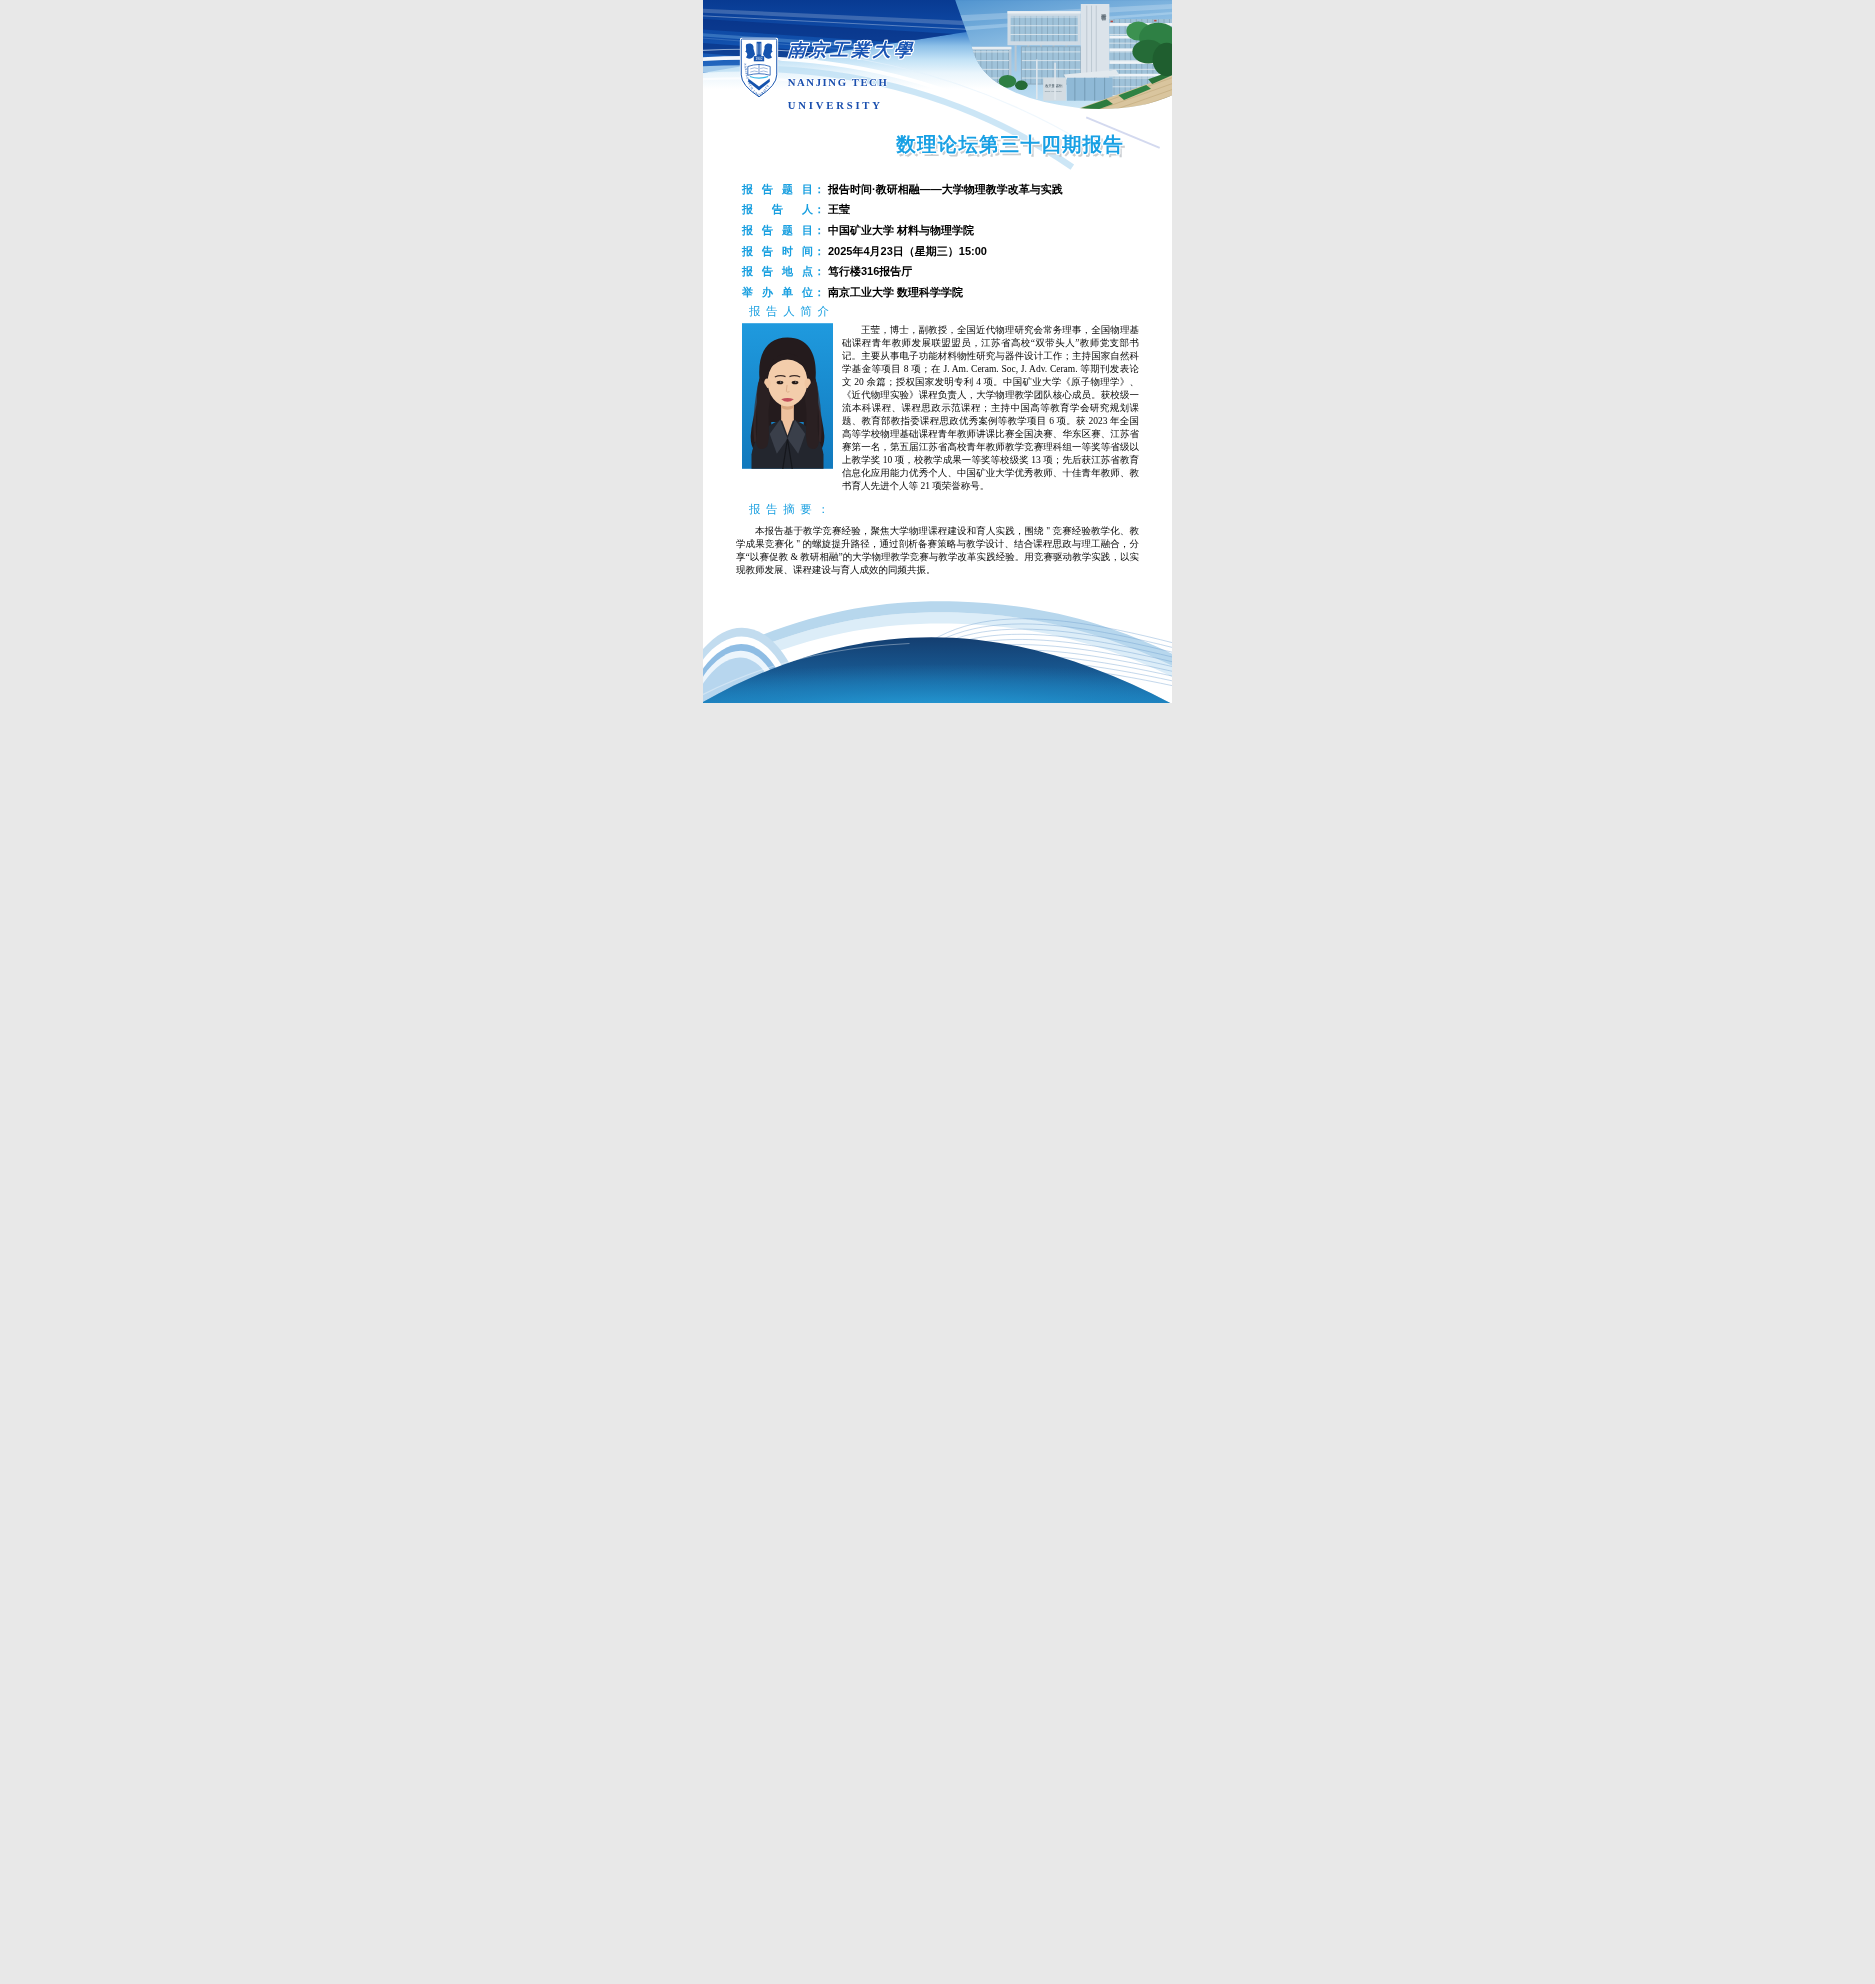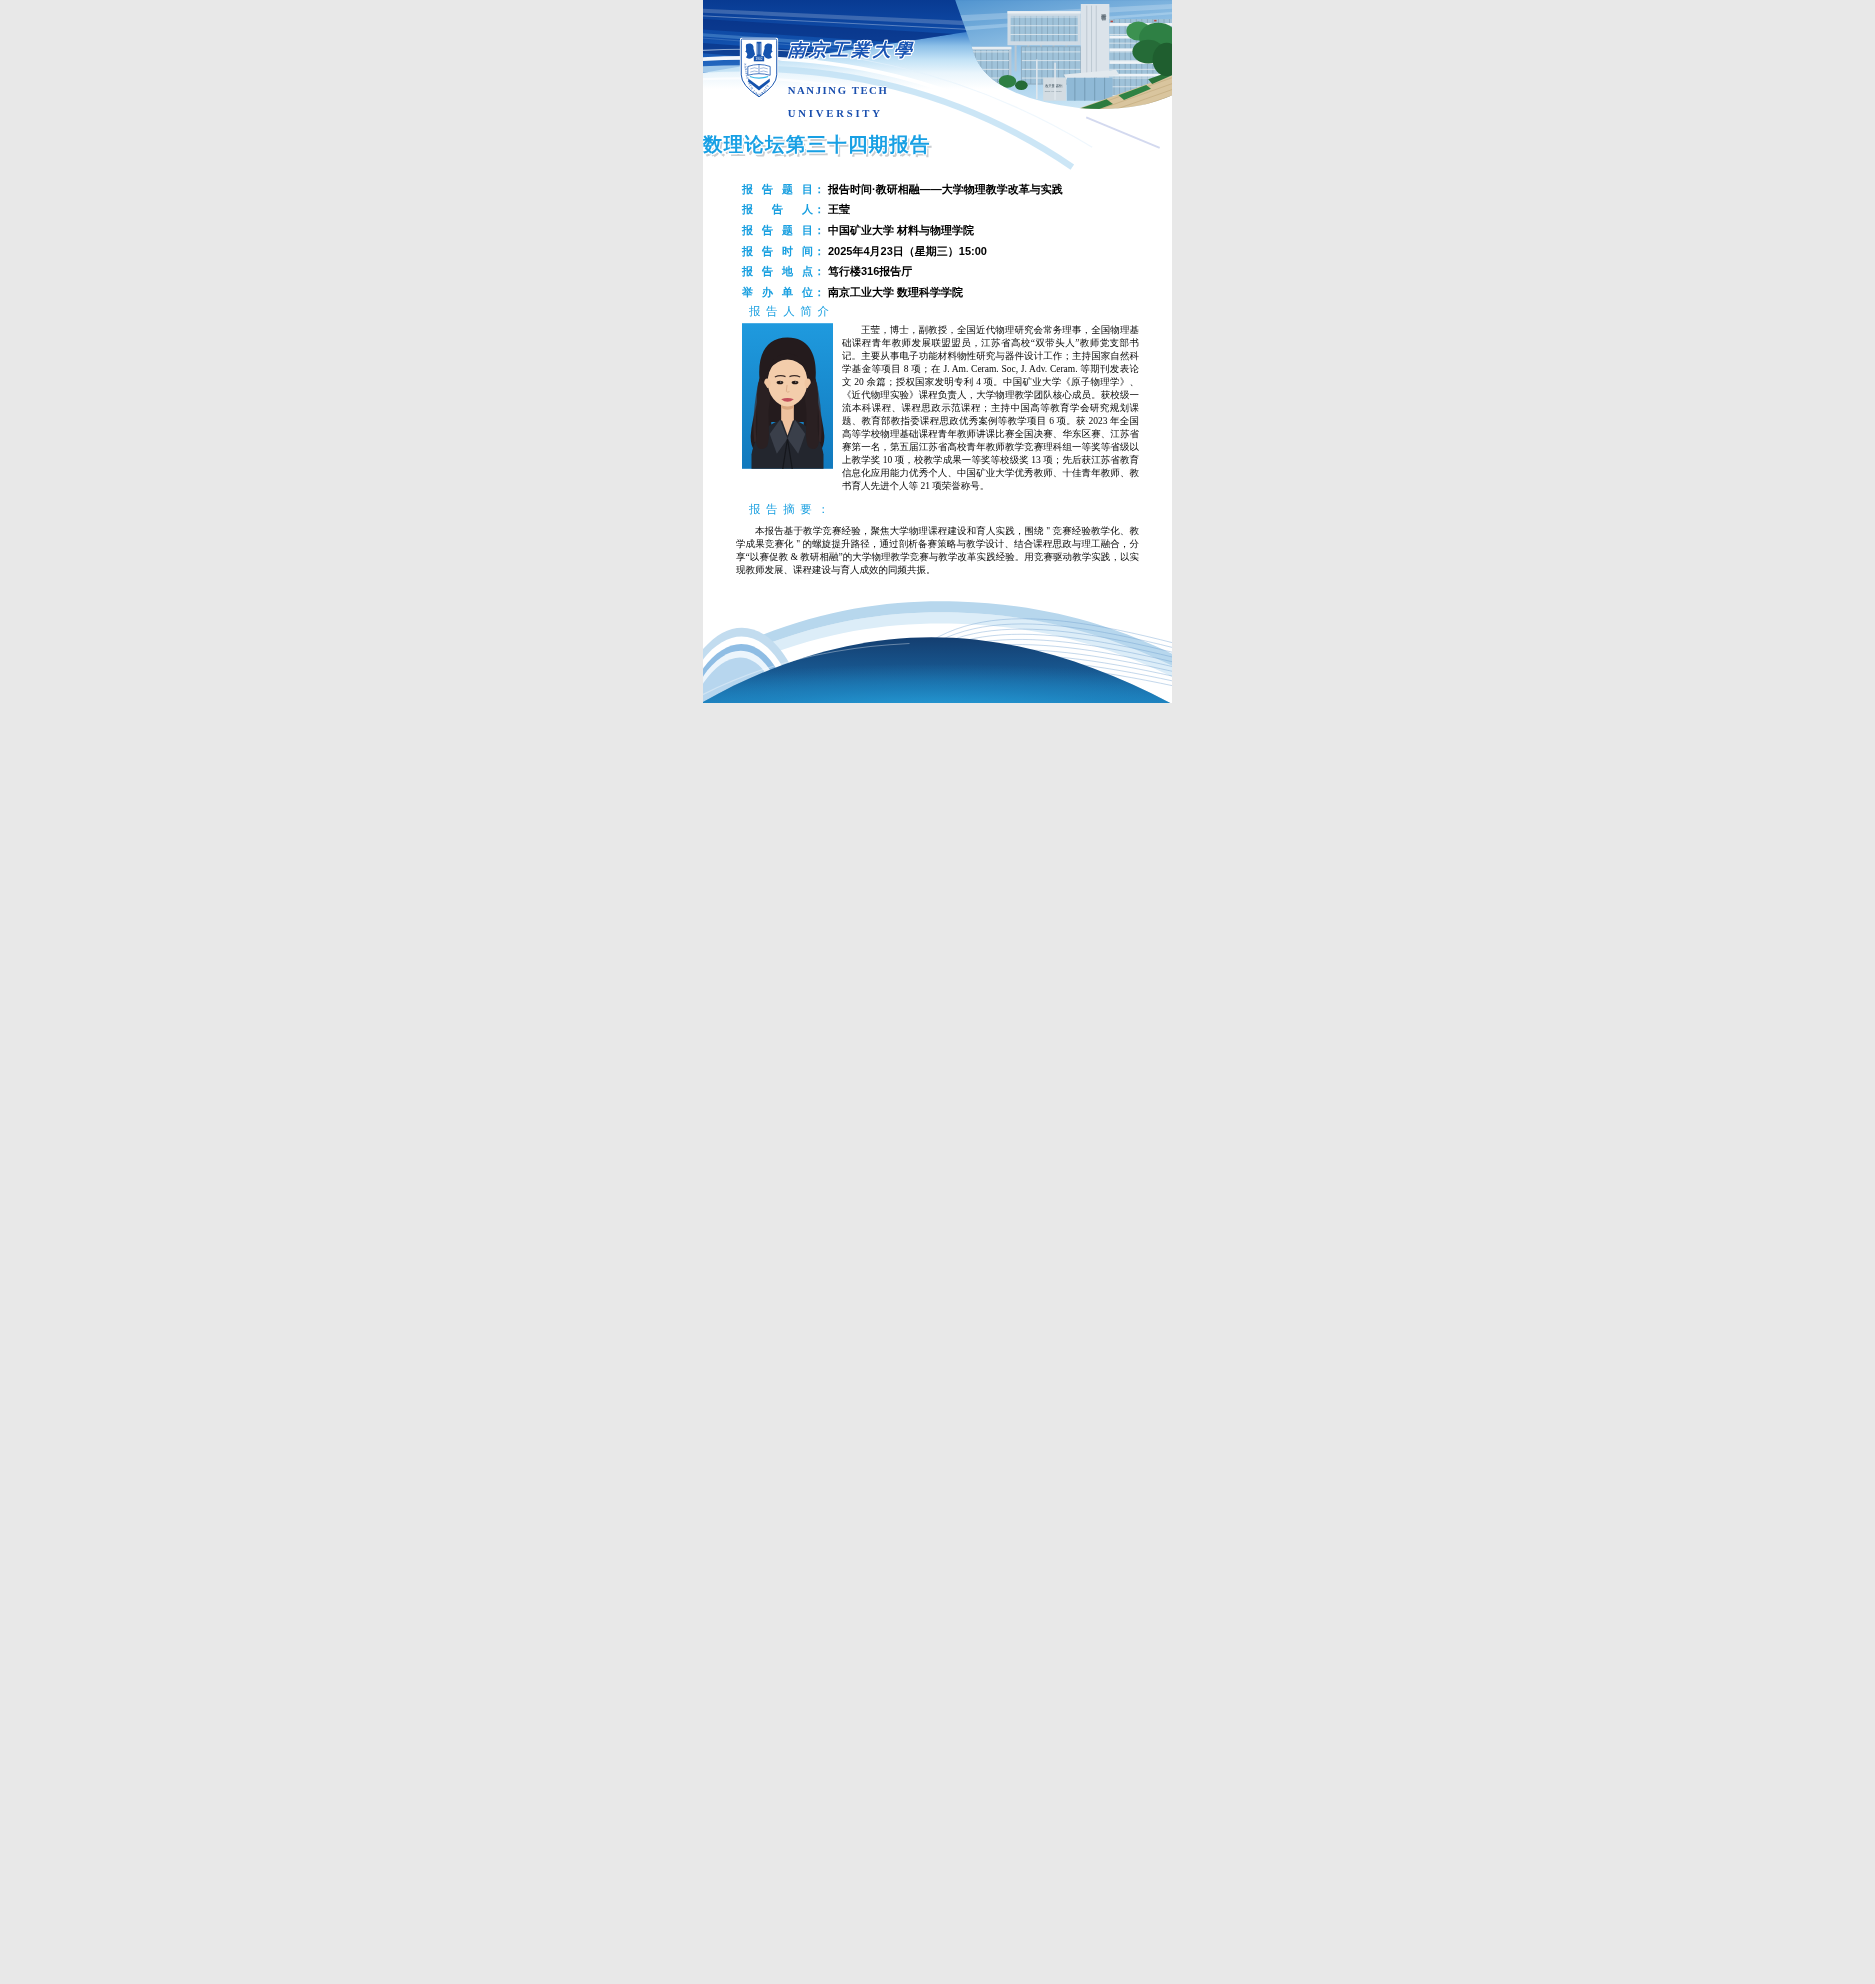--- a/index.html
+++ b/index.html
@@ -29,25 +29,25 @@
     transform:skewX(-4deg);
     text-shadow:-0.8px 0 0 #fff,0.8px 0 0 #fff,0 -0.8px 0 #fff,0 0.8px 0 #fff,
       -0.8px -0.8px 0 #fff,0.8px 0.8px 0 #fff,-0.8px 0.8px 0 #fff,0.8px -0.8px 0 #fff;
   }
   .uni-en1,.uni-en2{
     font-family:"Liberation Serif", serif;font-weight:bold;color:#1a4fae;
     text-shadow:-0.8px 0 0 #fff,0.8px 0 0 #fff,0 -0.8px 0 #fff,0 0.8px 0 #fff,
       -0.4px -0.4px 0 #fff,0.4px 0.4px 0 #fff,-0.4px 0.4px 0 #fff,0.4px -0.4px 0 #fff;
     white-space:nowrap;
   }
-  .uni-en1{margin-top:22px;font-size:10.7px;letter-spacing:1.6px;}
+  .uni-en1{margin-top:14px;font-size:10.7px;letter-spacing:1.6px;}
   .uni-en2{margin-top:11px;font-size:10.7px;letter-spacing:2.8px;}
   
   .main-title{
-    position:absolute;top:131px;left:0;width:421px;text-align:left;
+    position:absolute;top:131px;left:0;width:421px;text-align:right;
     font-size:19.5px;font-weight:bold;letter-spacing:1.2px;color:#18a0e4;
     text-shadow:
       -1.2px 0 0 #fff,1.2px 0 0 #fff,0 -1.2px 0 #fff,0 1.2px 0 #fff,
       -0.8px -0.8px 0 #fff,0.8px 0.8px 0 #fff,-0.8px 0.8px 0 #fff,0.8px -0.8px 0 #fff,
       2.4px 2.8px 0 #c9cdd1;
   }
   
   .info{position:absolute;left:39px;top:179px;width:401px;}
   .info-row{display:flex;align-items:center;height:20.6px;}
   .info-label{

